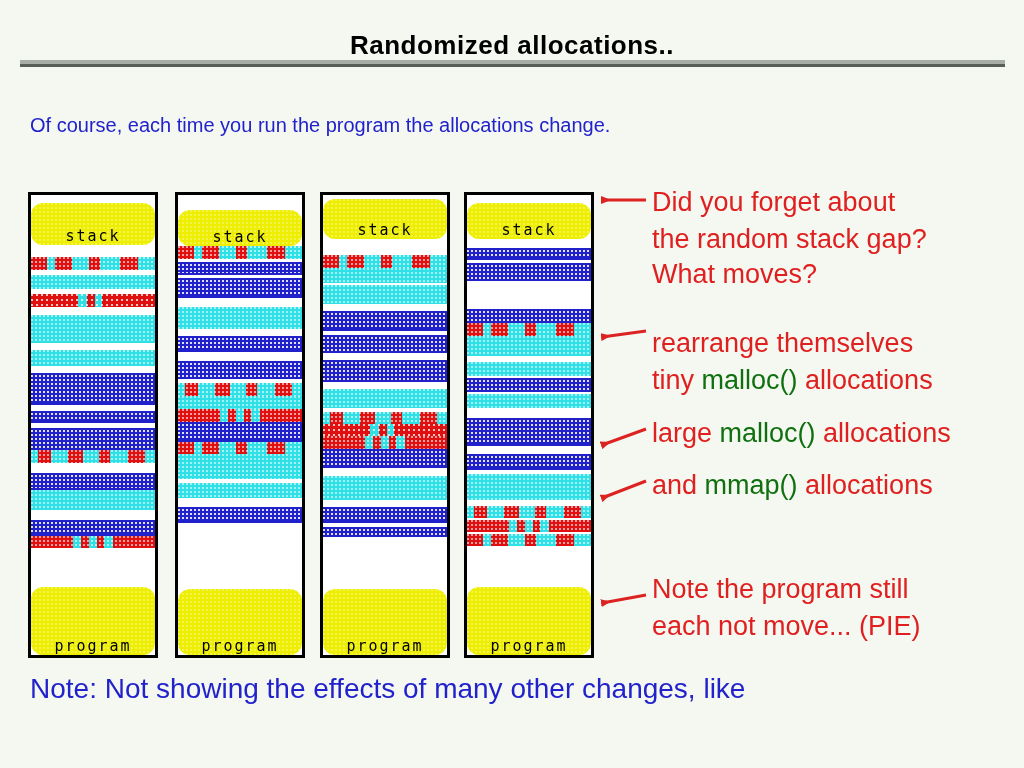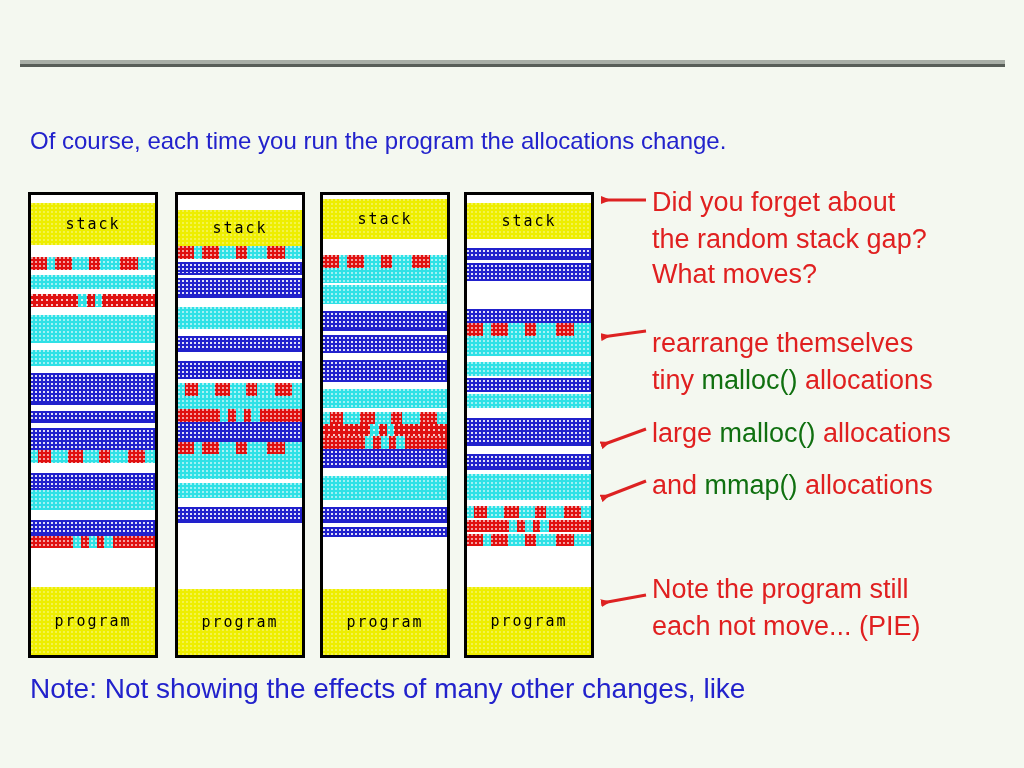--- a/index.html
+++ b/index.html
@@ -16,21 +16,21 @@
     position:absolute; top:30px; left:0; width:1024px;
     text-align:center; font-weight:bold; font-size:26px; color:#000;
     letter-spacing:0.5px;
   }
   .title-divider {
     position:absolute; top:60px; left:20px; width:985px; height:7px;
     background: linear-gradient(to bottom, var(--divider-top,#a8aea6) 0 55%, var(--divider-bottom,#585e58) 55% 100%);
   }
   .intro {
     position:absolute; top:114px; left:30px; width:940px;
-    font-size:24px; color: var(--blue-text, #2222cc); margin-top: 13px;
+    font-size:20px; color: var(--blue-text, #2222cc);
   }
   .footnote {
     position:absolute; top:670px; left:30px; width:900px;
     font-size:28px; line-height:37px; color: var(--blue-text, #2222cc);
   }
 
   
   .col {
     position:absolute; top:192px; width:130px; height:466px;
     border:3px solid #000; background:#fff;
@@ -74,41 +74,42 @@
   }
   .b-mix3 {
     background-image:
       radial-gradient(circle at 1px 1px, rgba(255,255,255,.6) 1px, transparent 1.4px),
       linear-gradient(90deg, var(--red-band,#e01010) 0 34%, transparent 34% 40%, var(--red-band,#e01010) 40% 47%, transparent 47% 53%, var(--red-band,#e01010) 53% 59%, transparent 59% 66%, var(--red-band,#e01010) 66% 100%);
   }
   .b-stack, .b-program {
     background-color: var(--yellow,#eeee00);
     background-image: radial-gradient(circle at 1px 1px, rgba(255,255,255,.3) 1px, transparent 1.4px);
     background-size:4px 4px;
-    display:flex; align-items:center; justify-content:center;
+    display:flex; align-items:flex-end; justify-content:center;border-radius:12px;
   }
   .maplabel {
     font-family:"DejaVu Sans Mono", monospace;
     font-size:15px; letter-spacing:2px; color:#000;
   }
 
   
   .annot {
     position:absolute; left:652px; width:360px;
     font-size:27px; line-height:37px;
   }
   .seg-red   { color: var(--red-text,#e02020); }
   .seg-green { color: var(--green-text,#107010); }
 
   #arrow-svg { position:absolute; top:0; left:0; width:1024px; height:768px; pointer-events:none; }
 </style>
 </head>
 <body>
 
 <div id="slide">
+  <div class="title">Randomized allocations..</div>
   <div class="title-divider"></div>
   <div class="intro">Of course, each time you run the program the allocations change.</div>
 
   <div id="columns">
       <div class="col" style="left: 28px;">
         <div class="band b-gap" style="height: 8px;"></div>
         <div class="band b-stack" style="height: 42px;">
           <span class="maplabel">stack</span>
         </div>
         <div class="band b-gap" style="height: 12px;"></div>

